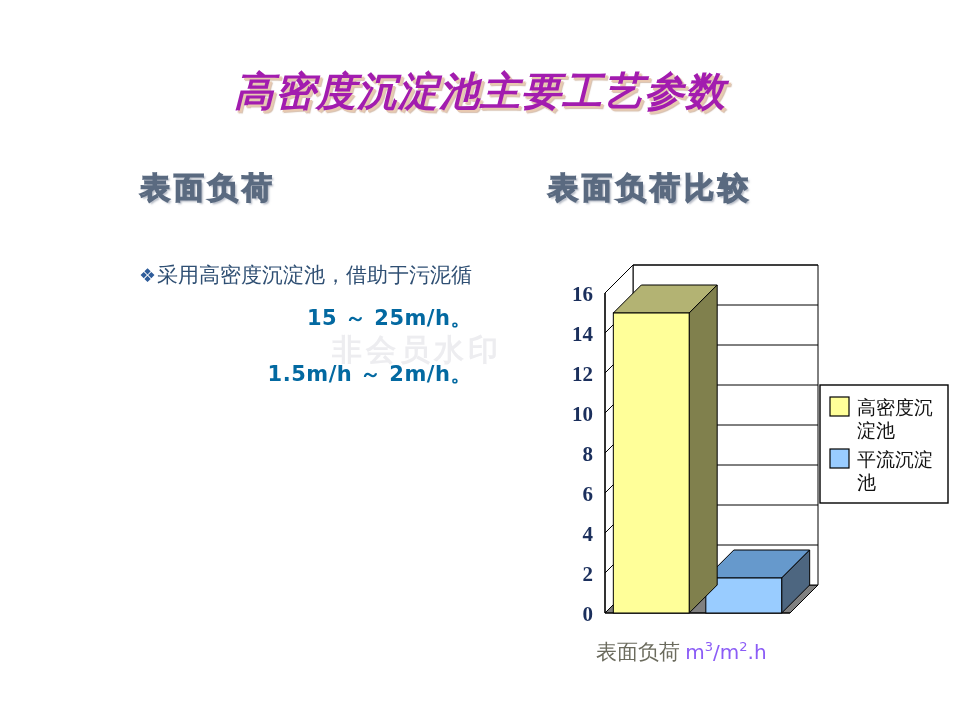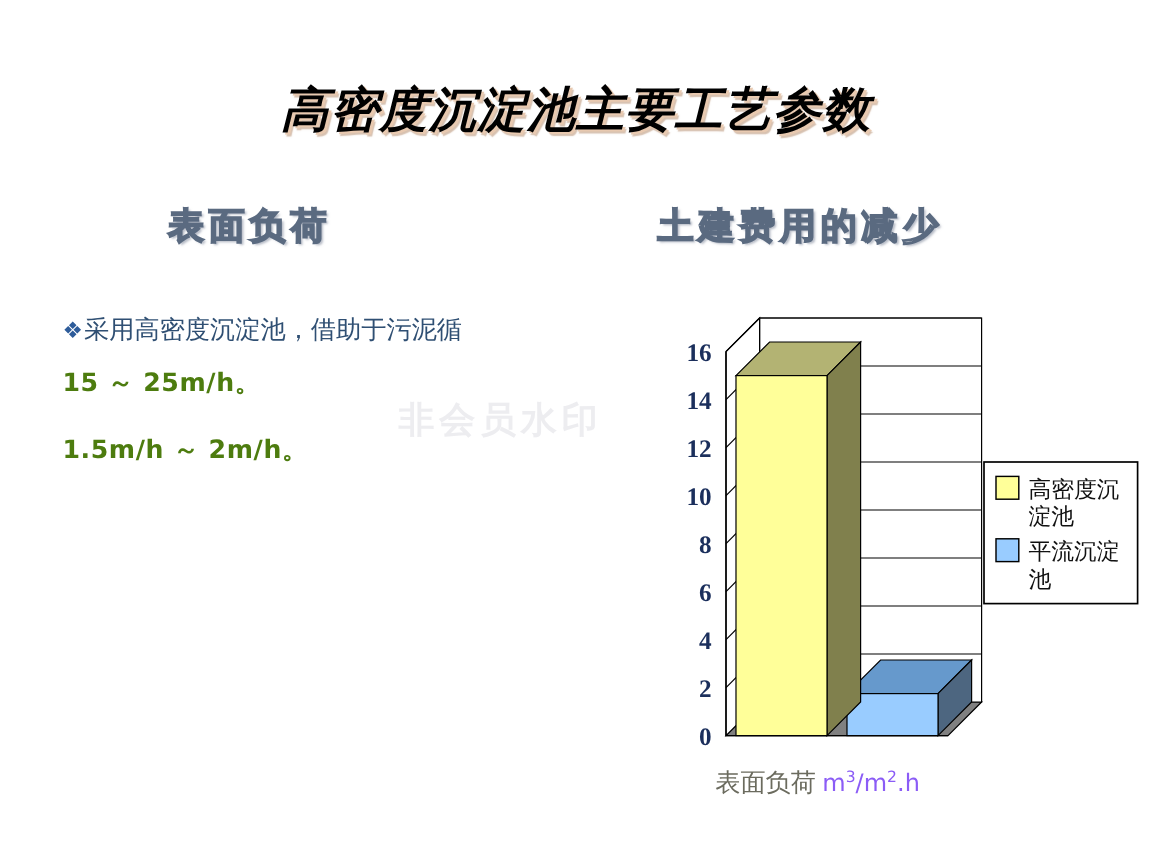--- a/index.html
+++ b/index.html
@@ -21,21 +21,21 @@
     position: absolute;
     left: 0;
     top: 64px;
     width: 960px;
     text-align: center;
     font-family: "Liberation Serif", "DejaVu Serif", serif;
     font-size: 40px;
     font-weight: bold;
     font-style: italic;
     letter-spacing: 1px;
-    color: #000000;
+    color: #a21caf;
     text-shadow: 2px 2px 0 #e8c9b0, 3px 3px 1px rgba(180,140,110,0.55);
     white-space: nowrap;
   }
 
   
   .section-heading {
     position: absolute;
     font-family: "DejaVu Sans", "Liberation Sans", sans-serif;
     font-size: 30px;
     font-weight: bold;
@@ -67,34 +67,35 @@
 
   
   #bullet-block {
     position: absolute;
     left: 52px;
     top: 254px;
     width: 420px;
   }
   .bullet-item {
     margin-bottom: 14px;
+    text-align: right;
   }
   .bullet-line {
     font-family: "Liberation Serif", "DejaVu Serif", serif;
     font-size: 21px;
     color: #2f4f73;
     line-height: 42px;
     white-space: nowrap;
   }
   .bullet-line.mono-emph {
     font-family: "DejaVu Sans", "Liberation Sans", sans-serif;
     font-weight: bold;
     font-size: 21px;
     letter-spacing: 0.5px;
-    color: #4d7c0f;
+    color: #0369a1;
   }
   .bullet-marker {
     color: #2e5c9a;
     font-size: 19px;
     margin-right: 1px;
   }
 
   
   #chart {
     position: absolute;
@@ -132,21 +133,21 @@
   #axis-caption sup {
     font-size: 13px;
   }
 </style>
 </head>
 <body>
 
 <div id="slide-title">高密度沉淀池主要工艺参数</div>
 
 <div class="section-heading" id="heading-left">表面负荷</div>
-<div class="section-heading" id="heading-right">土建费用的减少</div>
+<div class="section-heading" id="heading-right">表面负荷比较</div>
 
 <div id="watermark">非会员水印</div>
 
 <div id="bullet-block">
 
   <div class="bullet-item">
     <div class="bullet-line">
       <span class="bullet-marker">❖</span><span>采用高密度沉淀池，借助于污泥循</span>
     </div>
     <div class="bullet-line mono-emph">

